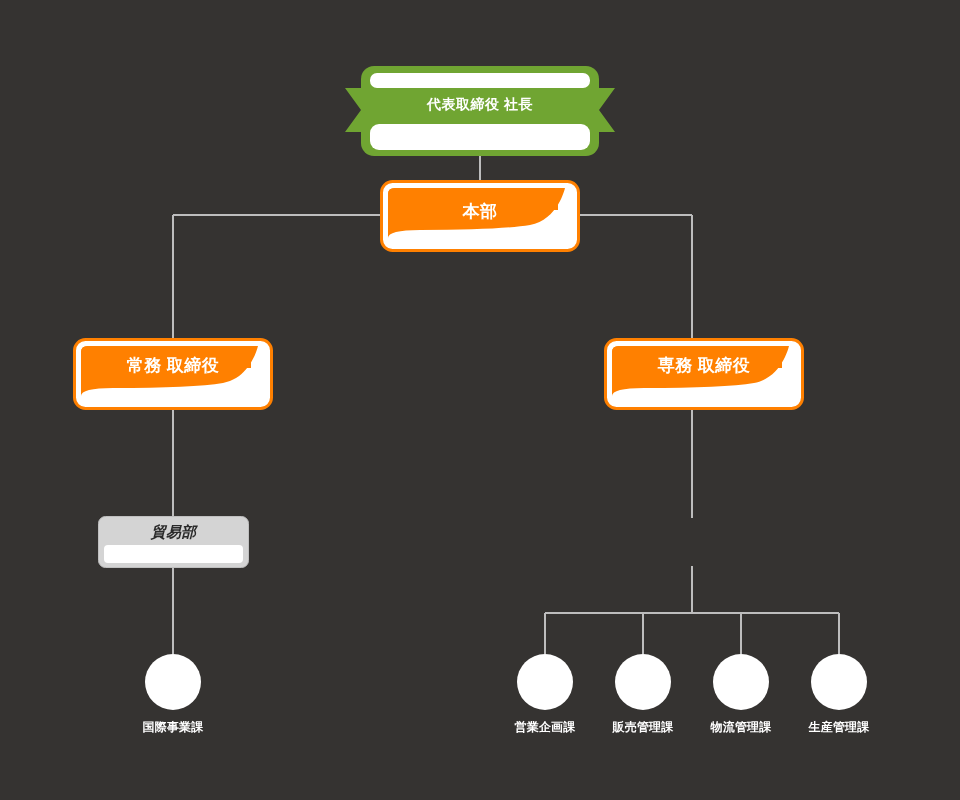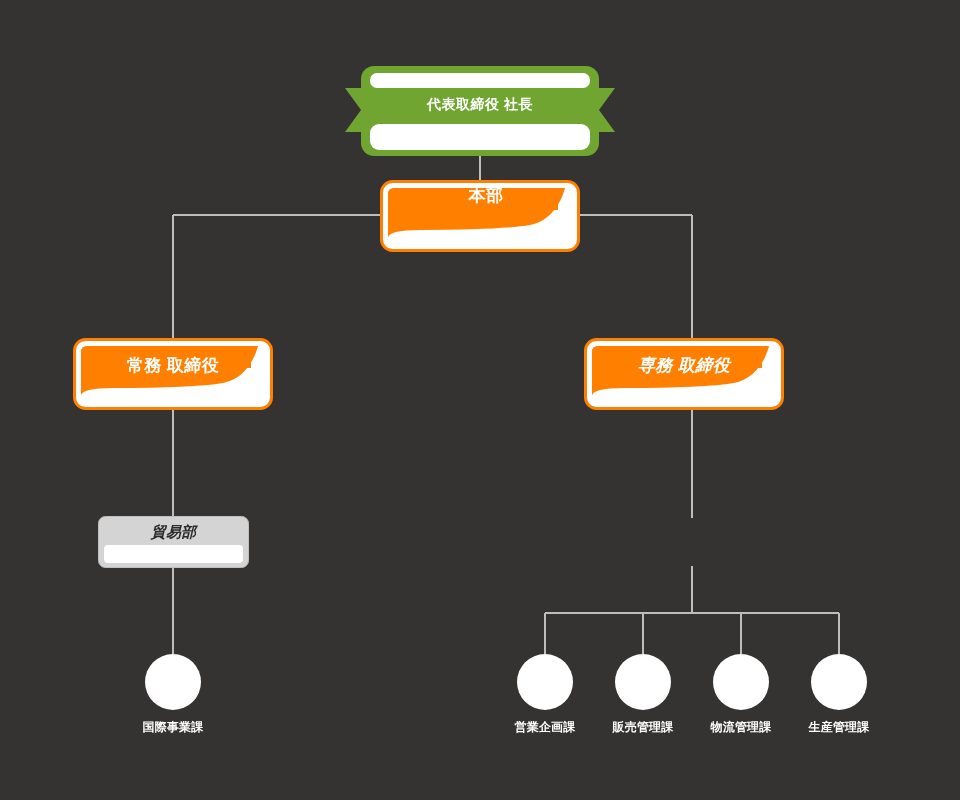--- a/index.html
+++ b/index.html
@@ -160,36 +160,36 @@
 
   <div class="swoosh-wrap" style="left:380px; top:180px; width:200px; height:72px;">
     <svg class="swoosh-svg" width="200" height="72" viewBox="0 0 200 72">
       <rect x="1.5" y="1.5" width="197" height="69" rx="11" ry="11" fill="#FFFFFF" stroke="#FF8000" stroke-width="3"></rect>
       <path d="M 8,14 Q 8,8 15,8 L 185,8 L 185,8
                C 185,8 178,40 150,45
                Q 120,50 40,50
                Q 8,50 8,58 Z" fill="#FF8000"></path>
       <path d="M 8,14 Q 8,8 15,8 L 178,8 L 178,30 L 8,30 Z" fill="#FF8000"></path>
     </svg>
-    <div class="swoosh-label" style="top:4px;padding-left:6px;">本部</div>
+    <div class="swoosh-label" style="top:20px;">本部</div>
   </div>
 
   <div class="swoosh-wrap" style="left:73px; top:338px; width:200px; height:72px;">
     <svg class="swoosh-svg" width="200" height="72" viewBox="0 0 200 72">
       <rect x="1.5" y="1.5" width="197" height="69" rx="11" ry="11" fill="#FFFFFF" stroke="#FF8000" stroke-width="3"></rect>
       <path d="M 8,14 Q 8,8 15,8 L 185,8 L 185,8
                C 185,8 178,40 150,45
                Q 120,50 40,50
                Q 8,50 8,58 Z" fill="#FF8000"></path>
       <path d="M 8,14 Q 8,8 15,8 L 178,8 L 178,30 L 8,30 Z" fill="#FF8000"></path>
     </svg>
     <div class="swoosh-label" style="top:16px;">常務 取締役</div>
   </div>
 
-  <div class="swoosh-wrap" style="left:584px; top:338px; width:200px; height:72px;font-style:italic;">
+  <div class="swoosh-wrap" style="left:604px; top:338px; width:200px; height:72px;">
     <svg class="swoosh-svg" width="200" height="72" viewBox="0 0 200 72">
       <rect x="1.5" y="1.5" width="197" height="69" rx="11" ry="11" fill="#FFFFFF" stroke="#FF8000" stroke-width="3"></rect>
       <path d="M 8,14 Q 8,8 15,8 L 185,8 L 185,8
                C 185,8 178,40 150,45
                Q 120,50 40,50
                Q 8,50 8,58 Z" fill="#FF8000"></path>
       <path d="M 8,14 Q 8,8 15,8 L 178,8 L 178,30 L 8,30 Z" fill="#FF8000"></path>
     </svg>
     <div class="swoosh-label" style="top:16px;">専務 取締役</div>
   </div>

